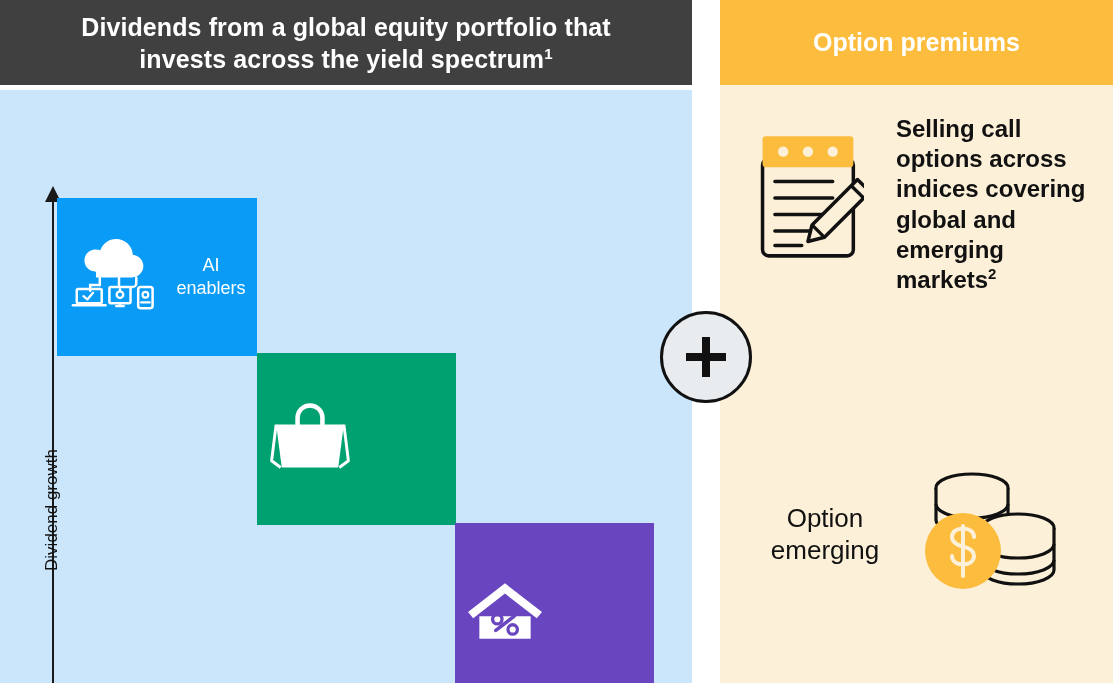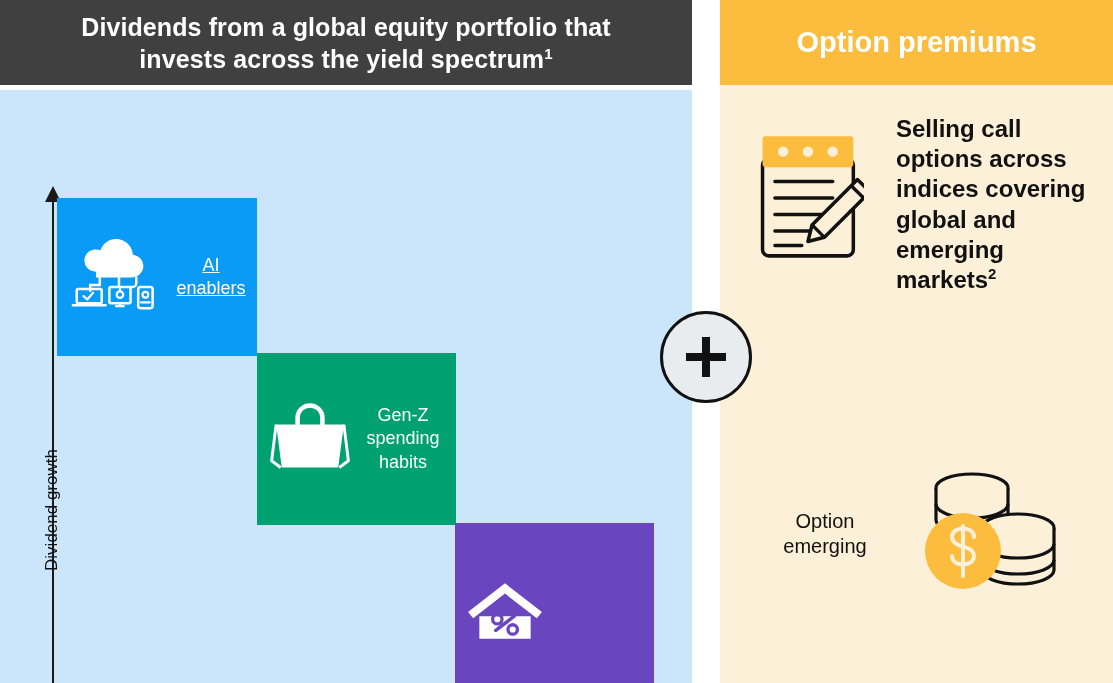--- a/index.html
+++ b/index.html
@@ -25,48 +25,48 @@
 
   #y-axis-label{position:absolute;left:-48px;top:410px;width:200px;
       transform:rotate(-90deg);transform-origin:center center;
       font-size:17px;color:#111;text-align:center;}
 
   
   .tile{position:absolute;display:flex;align-items:center;}
   .tile-label{color:#ffffff;font-size:18px;line-height:1.28;text-align:center;}
   #tile-ai{left:57px;top:108px;width:200px;height:158px;background:#0a9bf7;}
   #tile-ai .tile-icon{width:96px;margin-left:14px;}
-  #tile-ai .tile-label{width:80px;margin-left:4px;text-decoration:underline;}
+  #tile-ai .tile-label{width:80px;margin-left:4px;}
   #tile-gen{left:257px;top:263px;width:199px;height:172px;background:#00a171;}
   #tile-gen .tile-icon{width:86px;margin-left:12px;}
   #tile-gen .tile-label{width:96px;}
   #tile-rate{left:455px;top:433px;width:199px;height:180px;background:#6946c0;}
   #tile-rate .tile-icon{width:84px;margin-left:10px;}
   #tile-rate .tile-label{width:106px;}
 
   
   #plus-badge{position:absolute;left:660px;top:311px;width:86px;height:86px;
       border-radius:50%;background:#e8ecef;border:3px solid #111;
       display:flex;align-items:center;justify-content:center;z-index:5;}
 
   
   #right-panel{position:absolute;left:720px;top:0;width:393px;height:683px;
       background:#fdf0d8;}
   #right-header{position:absolute;left:0;top:0;width:393px;height:85px;
       background:#fcbd3f;display:flex;align-items:center;justify-content:center;}
-  #right-header-title{color:#ffffff;font-size:29px;font-weight:bold;}
+  #right-header-title{color:#ffffff;font-size:25px;font-weight:bold;}
 
   #right-top-row{position:absolute;left:36px;top:114px;width:350px;display:flex;align-items:flex-start;}
   #notepad-icon{width:112px;flex:none;margin-top:16px;}
   #right-desc{margin-left:28px;font-size:24px;font-weight:bold;color:#111;line-height:1.26;width:205px;}
   #right-desc sup{font-size:15px;vertical-align:super;line-height:0;}
 
   #right-bottom-row{position:absolute;left:20px;top:466px;width:373px;
       display:flex;align-items:center;}
-  #option-premiums-text{font-size:20px;color:#111;line-height:1.25;width:170px;text-align:center;}
+  #option-premiums-text{font-size:26px;color:#111;line-height:1.25;width:170px;text-align:center;}
   #coins-icon{width:150px;flex:none;margin-left:4px;}
 </style>
 </head>
 <body>
 
 <div id="left-panel">
 
   <div id="left-header">
     <div id="left-header-title">
       <span>Dividends from a global equity portfolio that</span><br>
@@ -107,25 +107,20 @@
       </div>
     </div>
 
     <div class="tile" id="tile-gen">
       <div class="tile-icon">
         <svg viewBox="0 0 72 62" width="82" height="70" fill="none">
           <path d="M6 20h60l-5 38H11z" fill="#ffffff"></path>
           <path d="M6 20L2 52l8 6M66 20l4 32-8 6" stroke="#ffffff" stroke-width="2.6" fill="none" stroke-linejoin="round"></path>
           <path d="M25 20v-6a11 11 0 0 1 22 0v6" stroke="#ffffff" stroke-width="4" fill="none" stroke-linecap="round"></path>
         </svg>
-      </div>
-      <div class="tile-label">
-        <span>Gen-Z</span><br>
-        <span>spending</span><br>
-        <span>habits</span>
       </div>
     </div>
 
     <div class="tile" id="tile-rate">
       <div class="tile-icon">
         <svg viewBox="0 0 78 58" width="80" height="60" fill="none">
           <path d="M3 30L39 2l36 28-5 6-31-24-31 24z" fill="#ffffff"></path>
           <path d="M14 34h50v22H14z" fill="#ffffff"></path>
           <path d="M30 48l18-14" stroke="#6946c0" stroke-width="3.4" stroke-linecap="round"></path>
           <circle cx="31.5" cy="37" r="4.6" fill="none" stroke="#6946c0" stroke-width="3.2"></circle>

